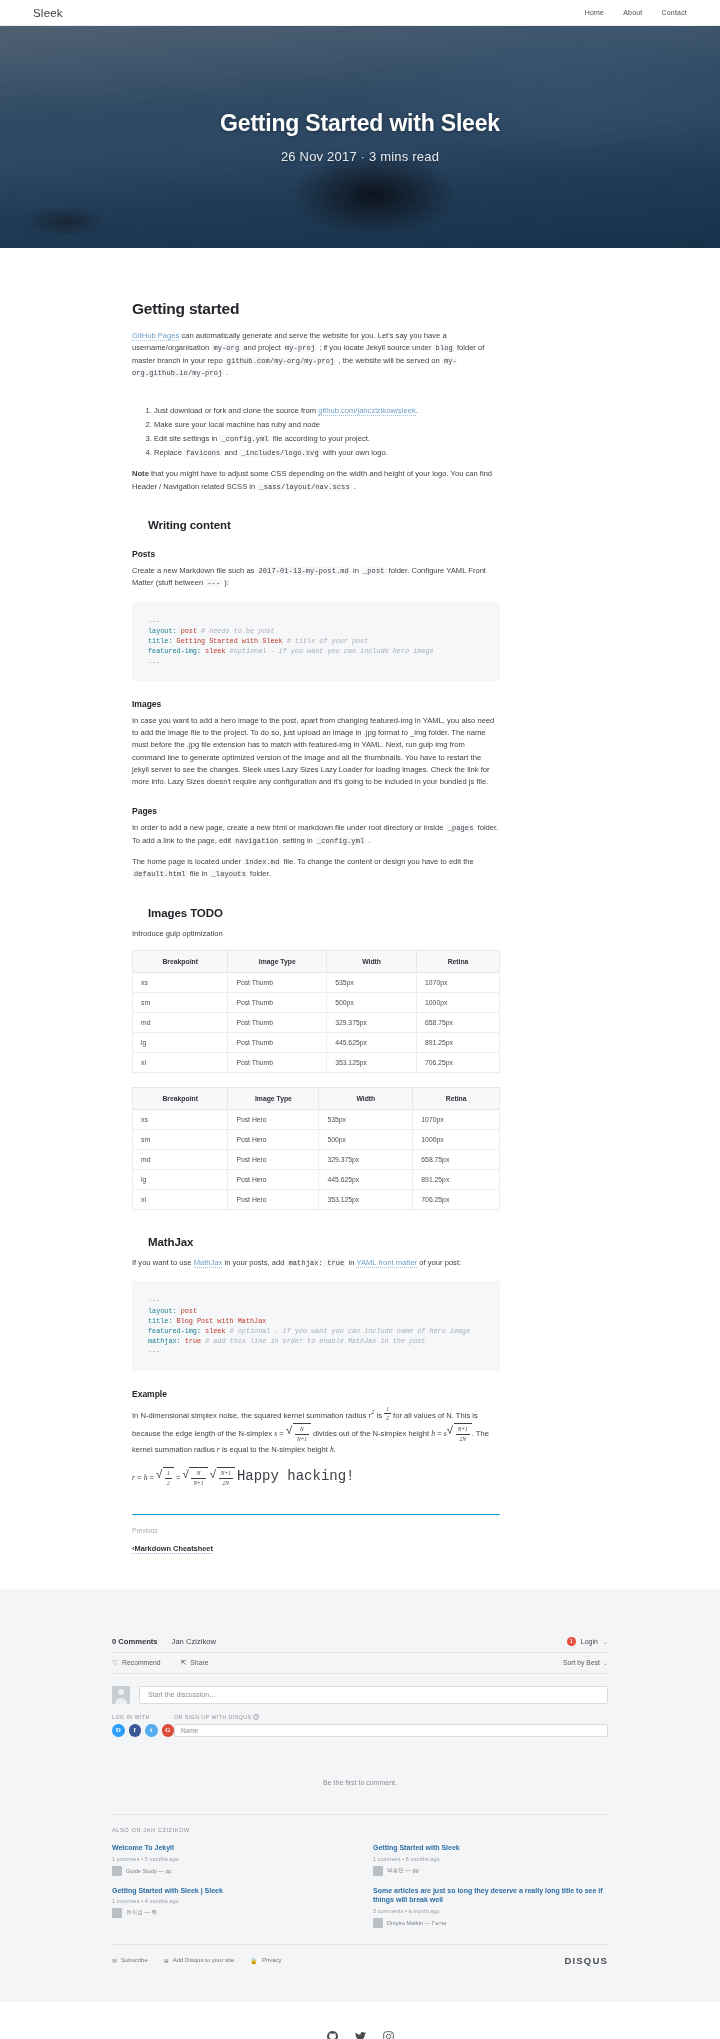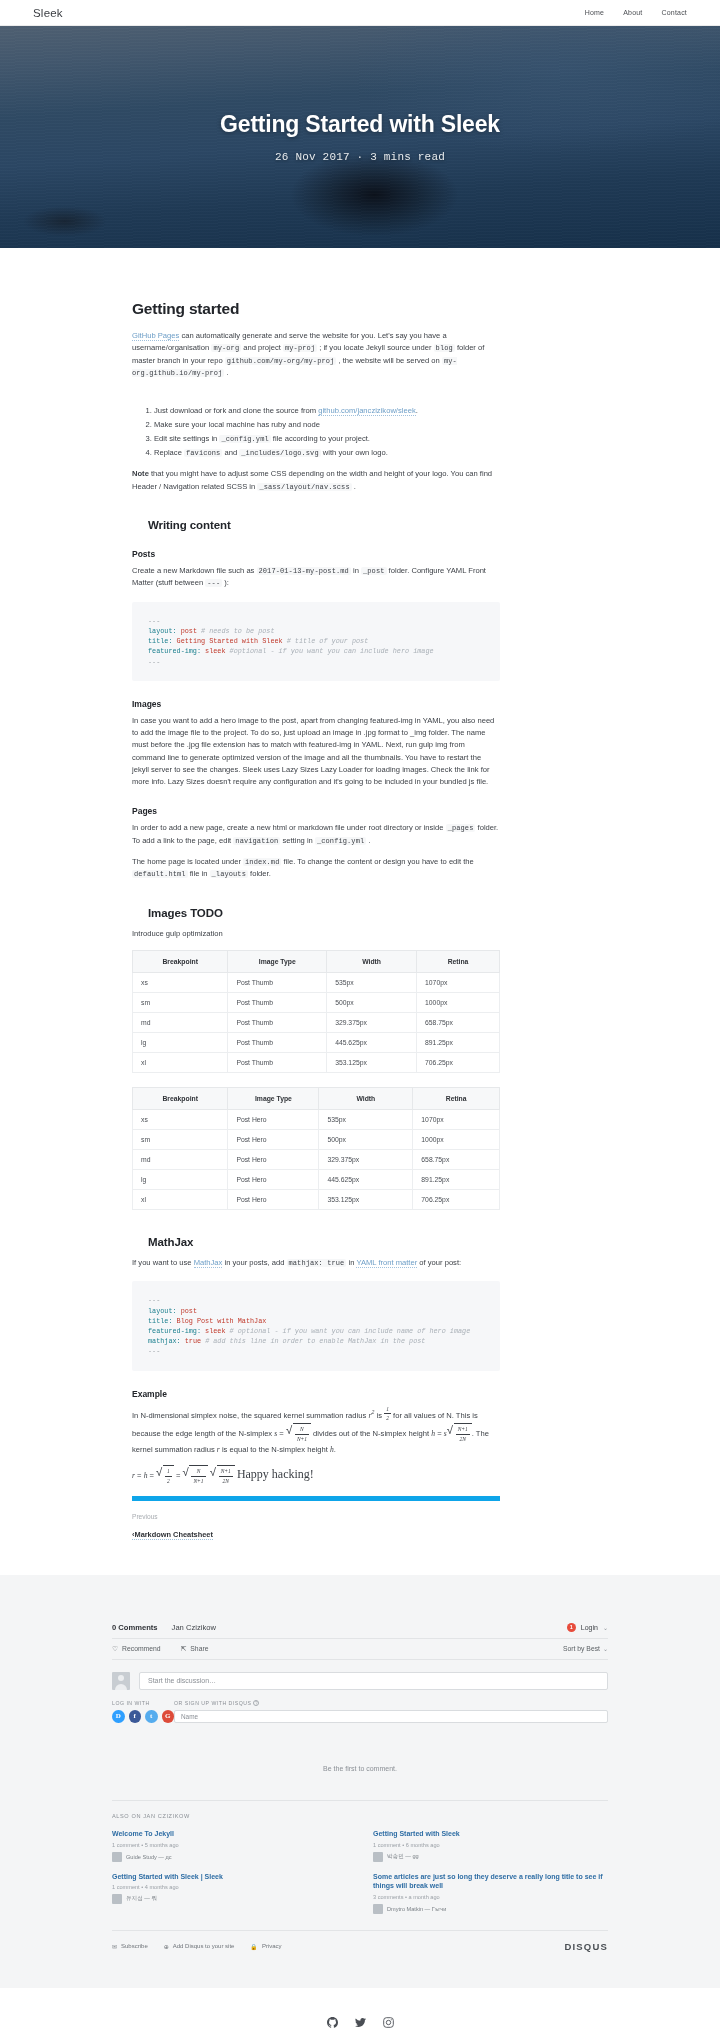--- a/index.html
+++ b/index.html
@@ -43,21 +43,21 @@
     content:""; position:absolute; inset:0;
     background:repeating-linear-gradient(178deg, rgba(255,255,255,.030) 0 1px, rgba(0,0,0,.020) 1px 3px);
     opacity:.55;
   }
   .hero-inner { position:relative; z-index:2; text-align:center; width:100%; }
   .hero h1 {
     margin:0 0 12px 0; font-size:23px; line-height:1.2; font-weight:700;
     color:#fff; letter-spacing:-.2px;
     text-shadow:0 1px 4px rgba(0,0,0,.35);
   }
-  .hero-meta { font-size:11px; color:#e8ecef; letter-spacing:.2px; text-shadow:0 1px 3px rgba(0,0,0,.4);font-family:Liberation Mono, monospace; }
+  .hero-meta { font-size:13px; color:#e8ecef; letter-spacing:.2px; text-shadow:0 1px 3px rgba(0,0,0,.4); }
 
   
   .wrap { width:632px; background:#fff; }
   .article { width:368px; margin:0 auto; padding:52px 0 0 0; }
   .article h2 { font-size:15.5px; font-weight:700; margin:0 0 12px; color:#22252a; letter-spacing:-.2px; }
   .article h3 { font-size:11.5px; font-weight:700; margin:26px 16px 9px; color:#22252a; letter-spacing:-.1px; }
   .article h4 { font-size:8.5px; font-weight:700; margin:18px 0 6px; color:#22252a; }
   .article p { font-size:7.6px; line-height:1.62; margin:0 0 9px; color:#3b3f45; }
   .article ol { font-size:7.6px; line-height:1.72; margin:25px 0 9px; padding-left:22px; color:#3b3f45; }
   .article ol li { margin-bottom:1px; }
@@ -100,21 +100,21 @@
   .frac .den { display:block; padding:0 2px; }
   .sqrt { display:inline-block; position:relative; padding-left:7px; vertical-align:-.3em; }
   .sqrt:before {
     content:"\221A"; position:absolute; left:0; top:-2px;
     font-size:1.5em; font-style:normal;
   }
   .sqrt .rad { display:inline-block; border-top:1px solid #3b3f45; padding:1px 2px 0; }
   .bigeq { font-size:12px; margin:14px 0 10px; }
 
   
-  .postnav { border-top:5px solid #0ea5e9; margin-top:10px; padding:12px 0 34px; }
+  .postnav { border-top:1px solid #0ea5e9; margin-top:26px; padding:12px 0 34px; }
   .postnav .lbl { font-size:6.6px; color:#a8acb1; margin-bottom:3px; }
   .postnav .lnk { font-size:7.4px; font-weight:700; color:#2f3237; }
 
   
   .disqus-band { background:#f4f5f6; padding:48px 0 36px; }
   .disqus { width:496px; margin:0 auto; }
   .d-top { display:flex; align-items:center; justify-content:space-between; padding-bottom:6px; }
   .d-left { display:flex; align-items:baseline; gap:14px; }
   .d-count { font-size:7.6px; font-weight:700; color:#2f3237; }
   .d-site { font-size:7.6px; color:#41454a; }
@@ -345,21 +345,21 @@
 
   <p class="mathline">
     <span>In N-dimensional simplex noise, the squared kernel summation radius </span><span class="math"><span>r</span><sup>2</sup></span><span> is </span><span class="frac math"><span class="num">1</span><span class="den">2</span></span><span> for all values of N. This is because the edge length of the N-simplex </span><span class="math">s</span><span> = </span><span class="sqrt"><span class="rad"><span class="frac math"><span class="num">N</span><span class="den">N+1</span></span></span></span><span> divides out of the N-simplex height </span><span class="math">h</span><span> = </span><span class="math">s</span><span class="sqrt"><span class="rad"><span class="frac math"><span class="num">N+1</span><span class="den">2N</span></span></span></span><span>. The kernel summation radius </span><span class="math">r</span><span> is equal to the N-simplex height </span><span class="math">h</span><span>.</span>
   </p>
 
   <p class="mathline bigeq">
     <span class="math">r</span> = <span class="math">h</span> =
     <span class="sqrt"><span class="rad"><span class="frac math"><span class="num">1</span><span class="den">2</span></span></span></span> =
     <span class="sqrt"><span class="rad"><span class="frac math"><span class="num">N</span><span class="den">N+1</span></span></span></span>
     <span class="sqrt"><span class="rad"><span class="frac math"><span class="num">N+1</span><span class="den">2N</span></span></span></span>
-    <span style="font-size:12px;font-style:normal;font-family:Liberation Serif, serif">Happy hacking!</span>
+    <span style="font-size:14px;font-style:normal;font-family:Liberation Mono, monospace">Happy hacking!</span>
   </p>
 
   <div class="postnav">
     <div class="lbl">Previous</div>
     <a class="lnk" href="#"><span>‹</span><span>Markdown Cheatsheet</span></a>
   </div>
 </article>
 </div>
 
 <section class="disqus-band">

